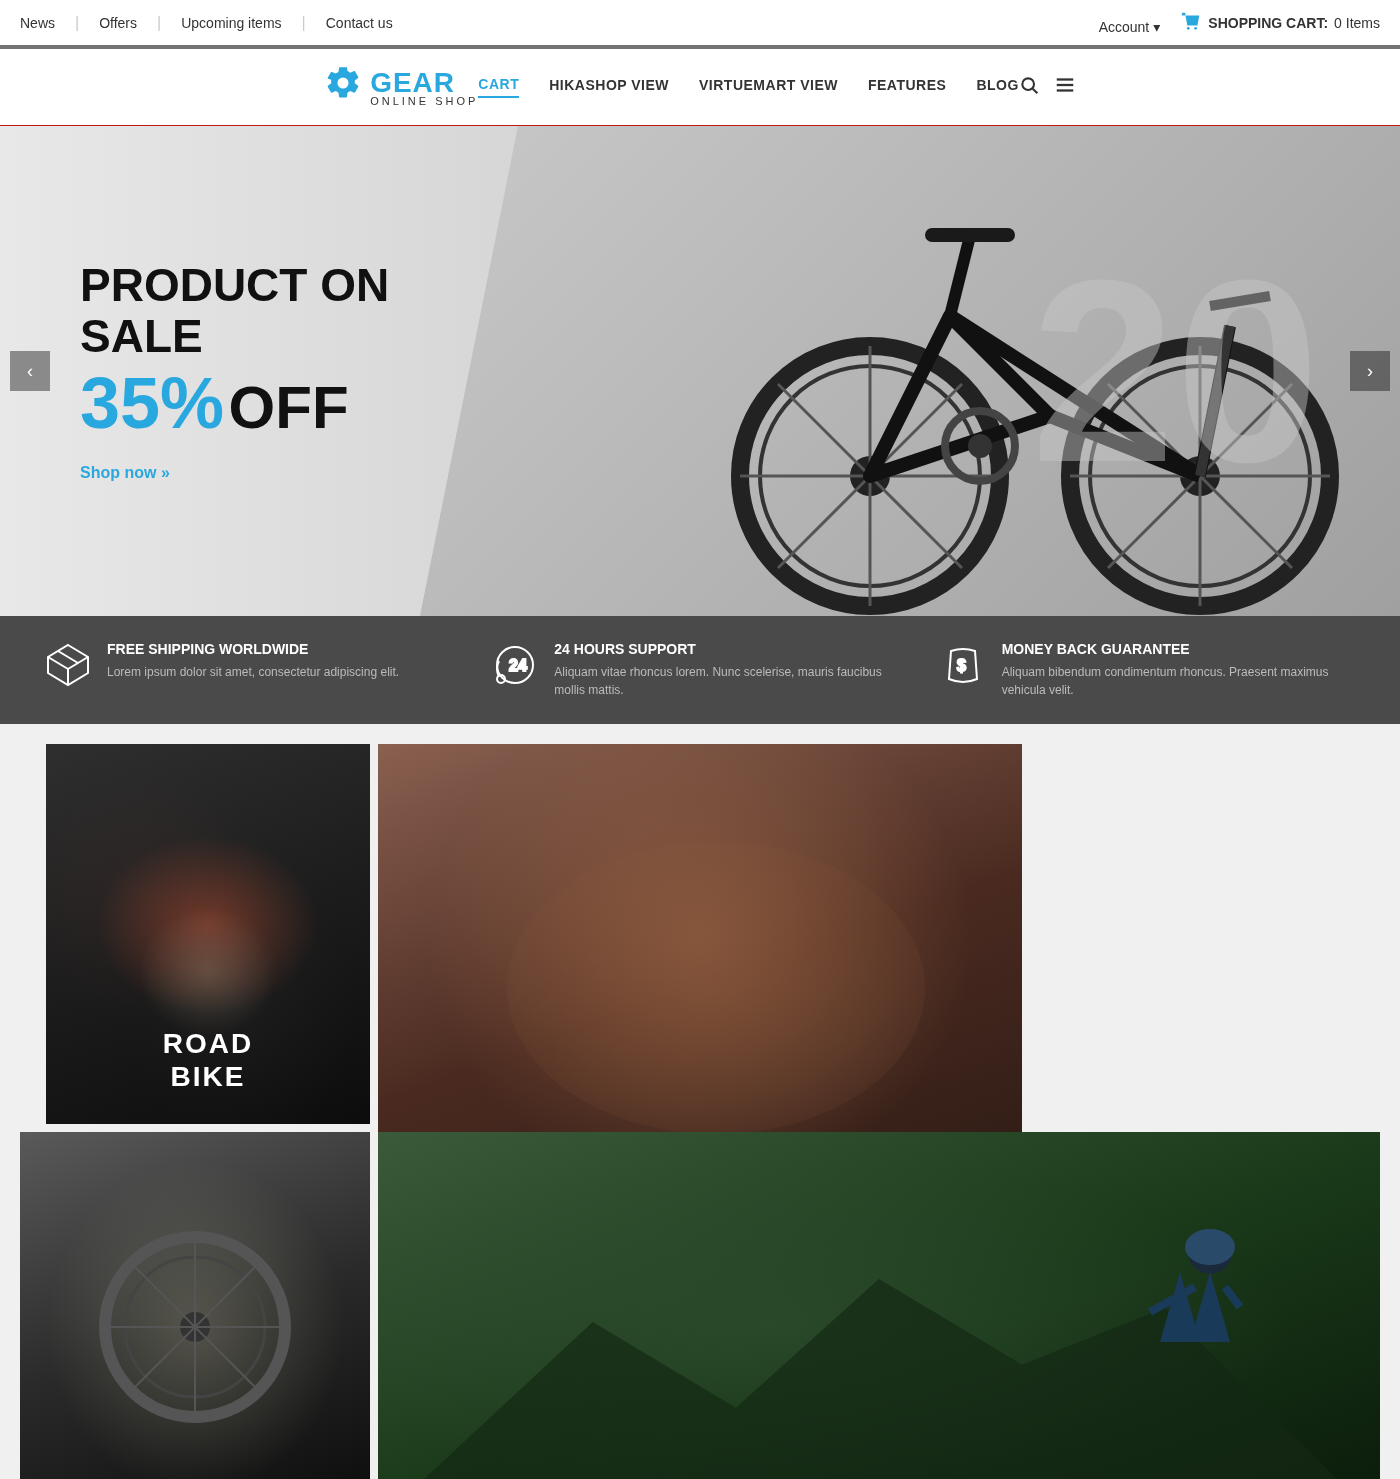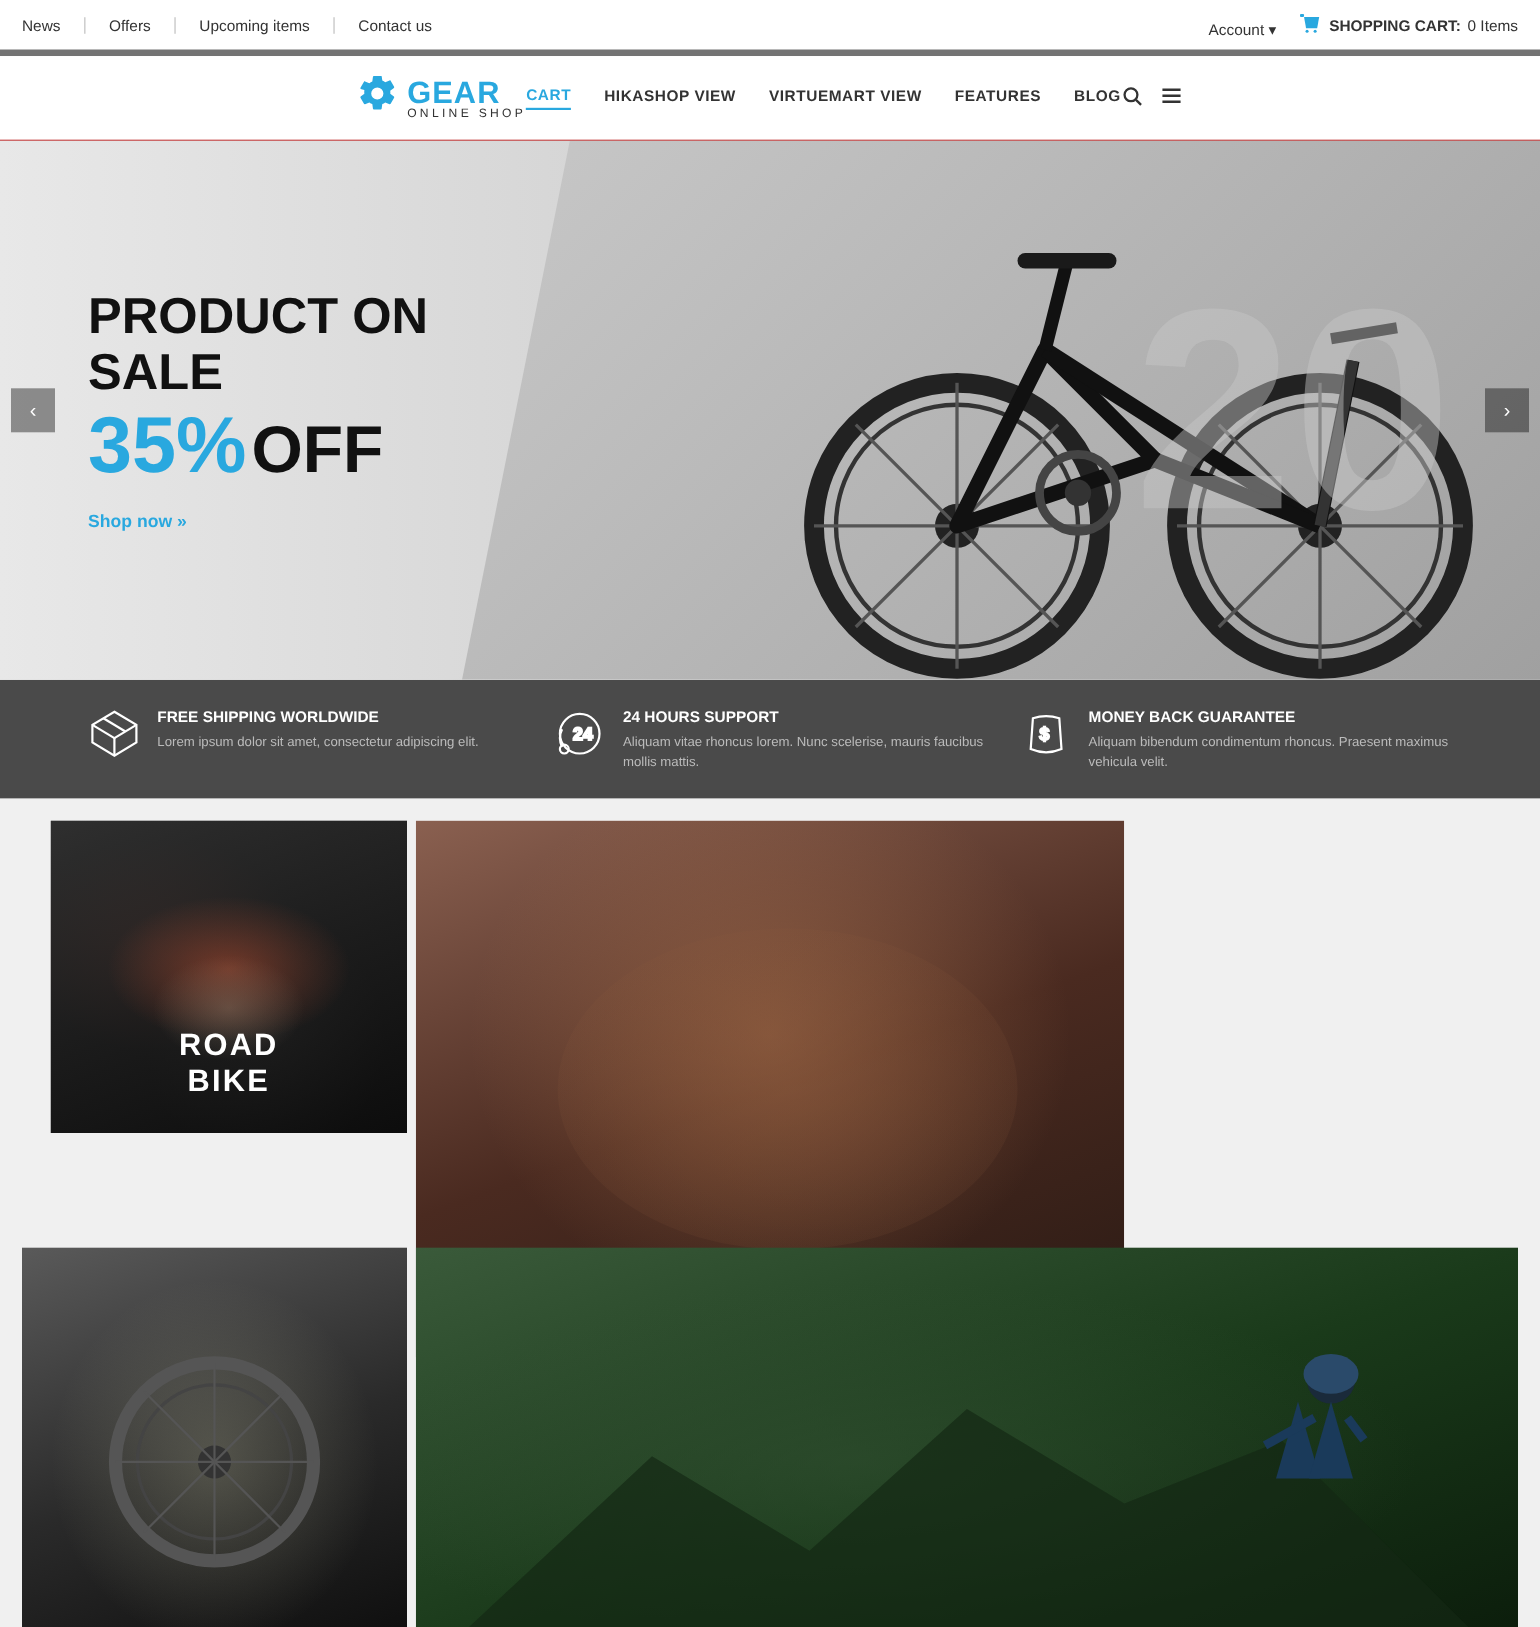--- a/index.html
+++ b/index.html
@@ -1,21 +1,21 @@
 <!DOCTYPE html>
 <html><head>
   <meta charset="utf-8">
   <style>
     * { margin: 0; padding: 0; box-sizing: border-box; }
     body { font-family: Arial, sans-serif; background: #f5f5f5; width: 1400px; }
 
     
     .top-bar {
       background: #fff;
-      border-bottom: 6px solid #737373;
+      border-bottom: 4px solid #737373;
       padding: 10px 20px;
       display: flex;
       align-items: center;
       justify-content: space-between;
     }
     .top-bar-left { display: flex; gap: 20px; align-items: center; }
     .top-bar-left a {
       text-decoration: none;
       color: #333;
       font-size: 14px;
@@ -163,21 +163,21 @@
       position: absolute;
       right: 30px;
       top: 10px;
       width: 700px;
       height: 480px;
     }
 
     
     .features-bar {
       background: #4a4a4a;
-      padding: 25px 80px;
+      padding: 25px 44px;
       display: flex;
       align-items: flex-start;
       justify-content: space-between;
       gap: 30px;
     }
     .feature-item {
       display: flex;
       gap: 15px;
       align-items: flex-start;
       flex: 1;
@@ -439,21 +439,21 @@
     <div class="feature-text">
       <h3>MONEY BACK GUARANTEE</h3>
       <p>Aliquam bibendum condimentum rhoncus. Praesent maximus vehicula velit.</p>
     </div>
   </div>
 </div>
 
 <div class="categories-section">
   <div style="display:grid; grid-template-columns: 350px 1fr 350px; grid-template-rows: 380px; gap: 8px; margin-bottom: 8px;">
 
-    <div class="category-card" style="height:284px;margin-left:26px;">
+    <div class="category-card" style="height:380px;margin-left:26px;">
       <div class="cat-bg-road" style="width:100%;height:100%;position:relative;">
 
         <div style="position:absolute;inset:0;background:linear-gradient(160deg,#2a2a2a,#0a0a0a);opacity:0.85;"></div>
         <div style="position:absolute;top:20%;left:10%;width:80%;height:55%;background:radial-gradient(ellipse,rgba(190,80,50,0.5),transparent 60%);"></div>
         <div style="position:absolute;top:40%;left:25%;width:50%;height:40%;background:radial-gradient(ellipse,rgba(150,130,110,0.4),transparent 60%);"></div>
       </div>
       <div class="cat-label">ROAD<br>BIKE</div>
     </div>
 
 

